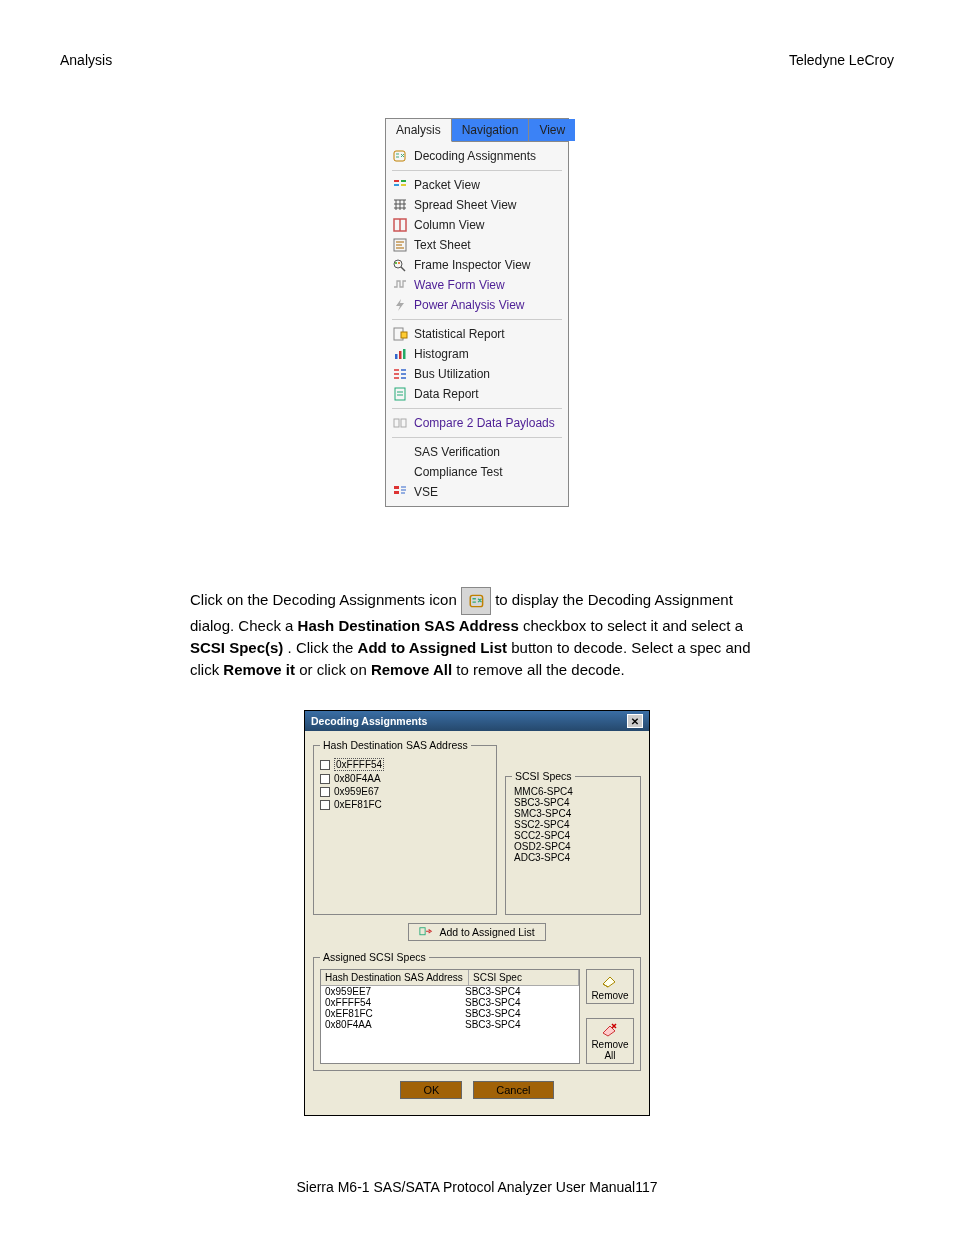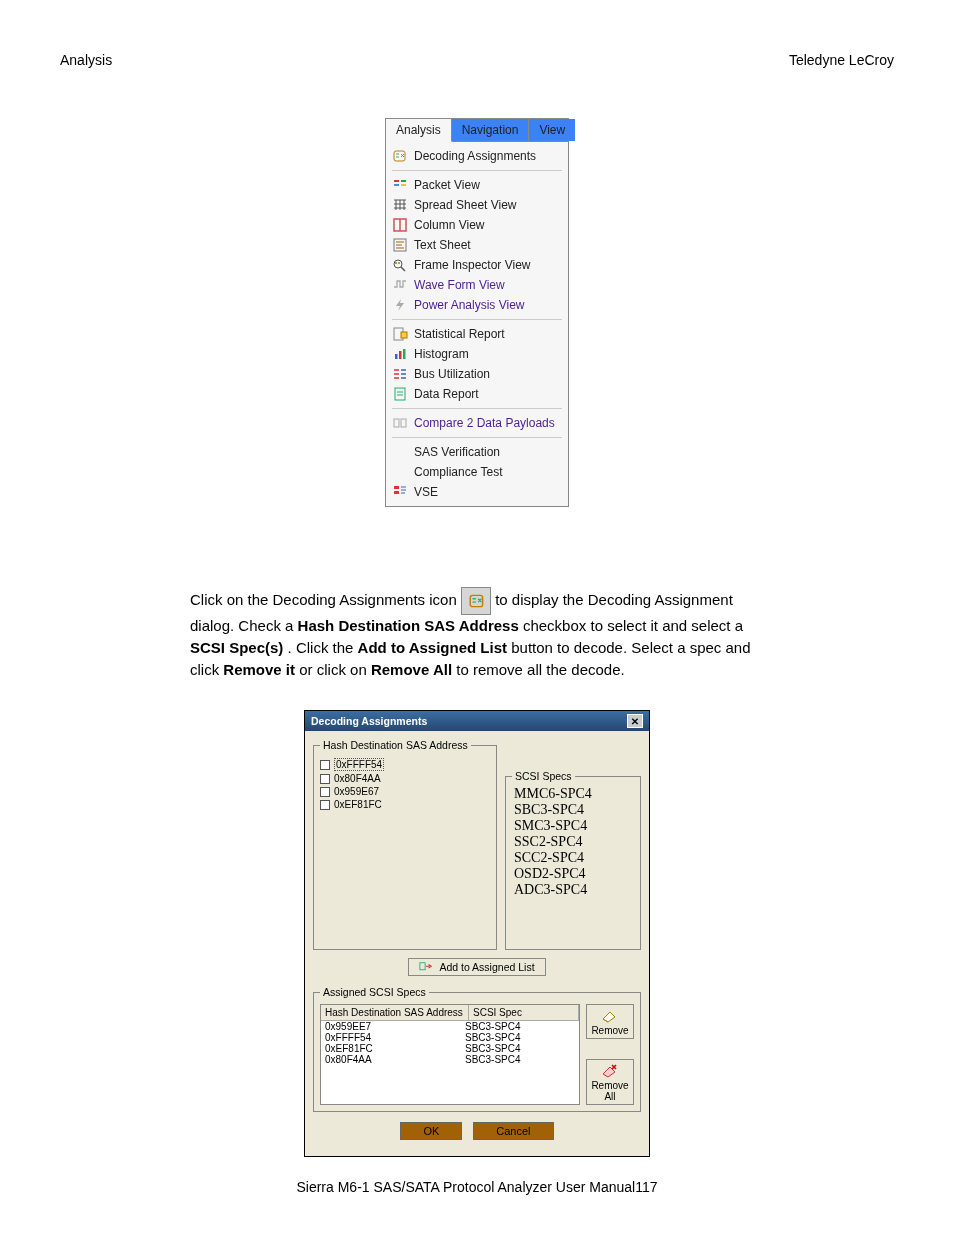--- a/index.html
+++ b/index.html
@@ -40,41 +40,41 @@
 
   .dlg-top { display: flex; gap: 8px; }
   .hash-box { flex: 1; }
   .scsi-box { width: 136px; margin-top: 31px; }
 
   .check-list { padding: 2px 0 50px 0; }
   .check-item { display: flex; align-items: center; gap: 4px; font-size: 10px; padding: 1px 0; }
   .chk { width: 10px; height: 10px; border: 1px solid #555; background: #fff; }
   .check-item.first .lbl { border: 1px dotted #555; padding: 0 1px; }
 
-  .spec-list { list-style: none; font-size: 14px; padding: 0 2px 45px 2px; font-family: Liberation Serif, serif; }
+  .spec-list { list-style: none; font-size: 10px; padding: 0 2px 45px 2px; }
   .spec-list li { padding: 0; }
 
   .add-row { text-align: center; padding: 8px 0; }
   .add-btn { display: inline-flex; align-items: center; gap: 6px; background: #ece9d8; border: 1px solid #888; padding: 2px 10px; font-size: 10.5px; }
   .add-btn .aicon { width: 14px; height: 12px; }
 
   .assigned-wrap { border: 1px solid #888; padding: 6px; margin-top: 2px; position: relative; }
   .assigned-wrap legend { }
   .assigned-inner { display: flex; gap: 6px; }
   .assigned-table { flex: 1; border: 1px solid #888; background: #fff; }
   .at-head { display: flex; font-size: 10px; }
   .at-head div { background: #ece9d8; border-right: 1px solid #aaa; border-bottom: 1px solid #aaa; padding: 2px 4px; }
   .at-head .c1 { flex: 1; }
   .at-head .c2 { width: 110px; }
   .at-body { }
   .at-row { display: flex; font-size: 10px; padding: 0 4px; }
   .at-row .c1 { flex: 1; }
   .at-row .c2 { width: 110px; }
 
-  .side-btns { width: 48px; display: flex; flex-direction: column; gap: 20px; }
+  .side-btns { width: 48px; display: flex; flex-direction: column; gap: 14px; }
   .side-btn { border: 1px solid #888; background: #ece9d8; font-size: 10px; text-align: center; padding: 2px 2px; display: flex; flex-direction: column; align-items: center; gap: 2px; }
   .side-btn svg { width: 20px; height: 16px; }
 
   .dlg-bottom { text-align: center; padding: 10px 0 8px 0; }
   .dlg-btn { display: inline-block; border: 1px solid #666; background: #a16207; padding: 2px 22px; font-size: 11px; margin: 0 4px; }
 
   .footer-row { position: absolute; bottom: 40px; left: 60px; right: 60px; display: flex; justify-content: center; font-size: 14px; }
 </style>
 </head>
 <body>

